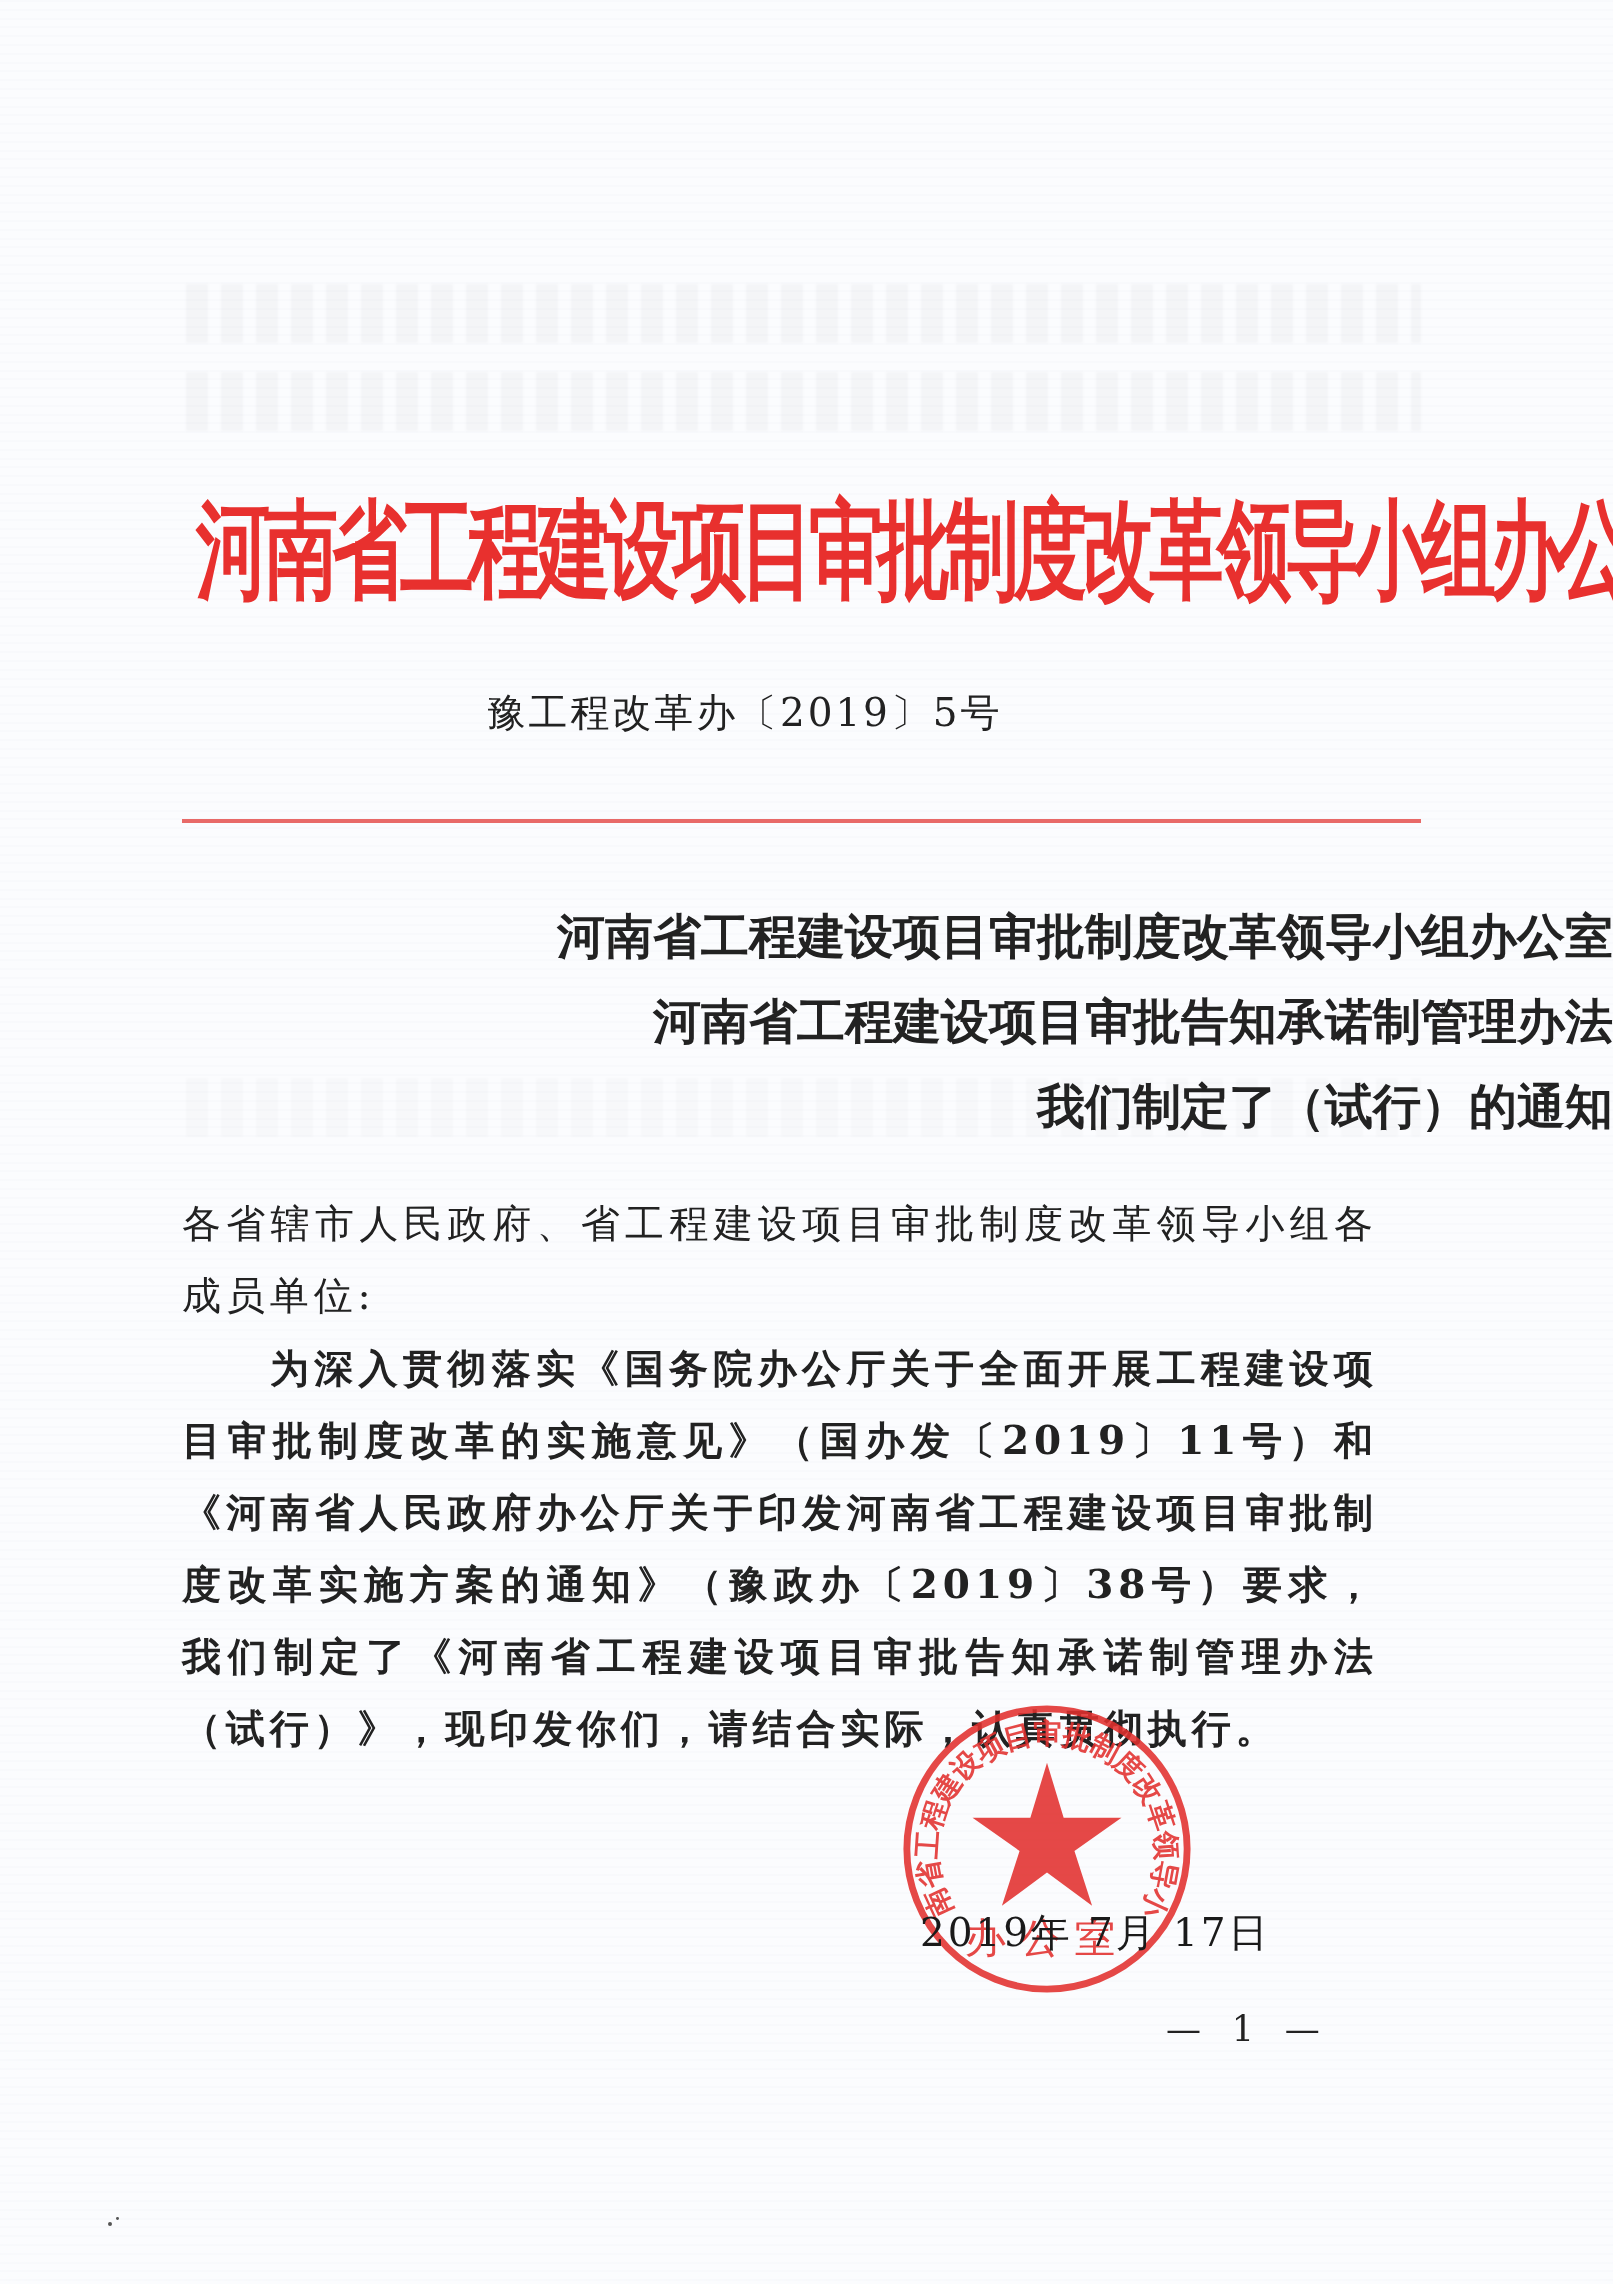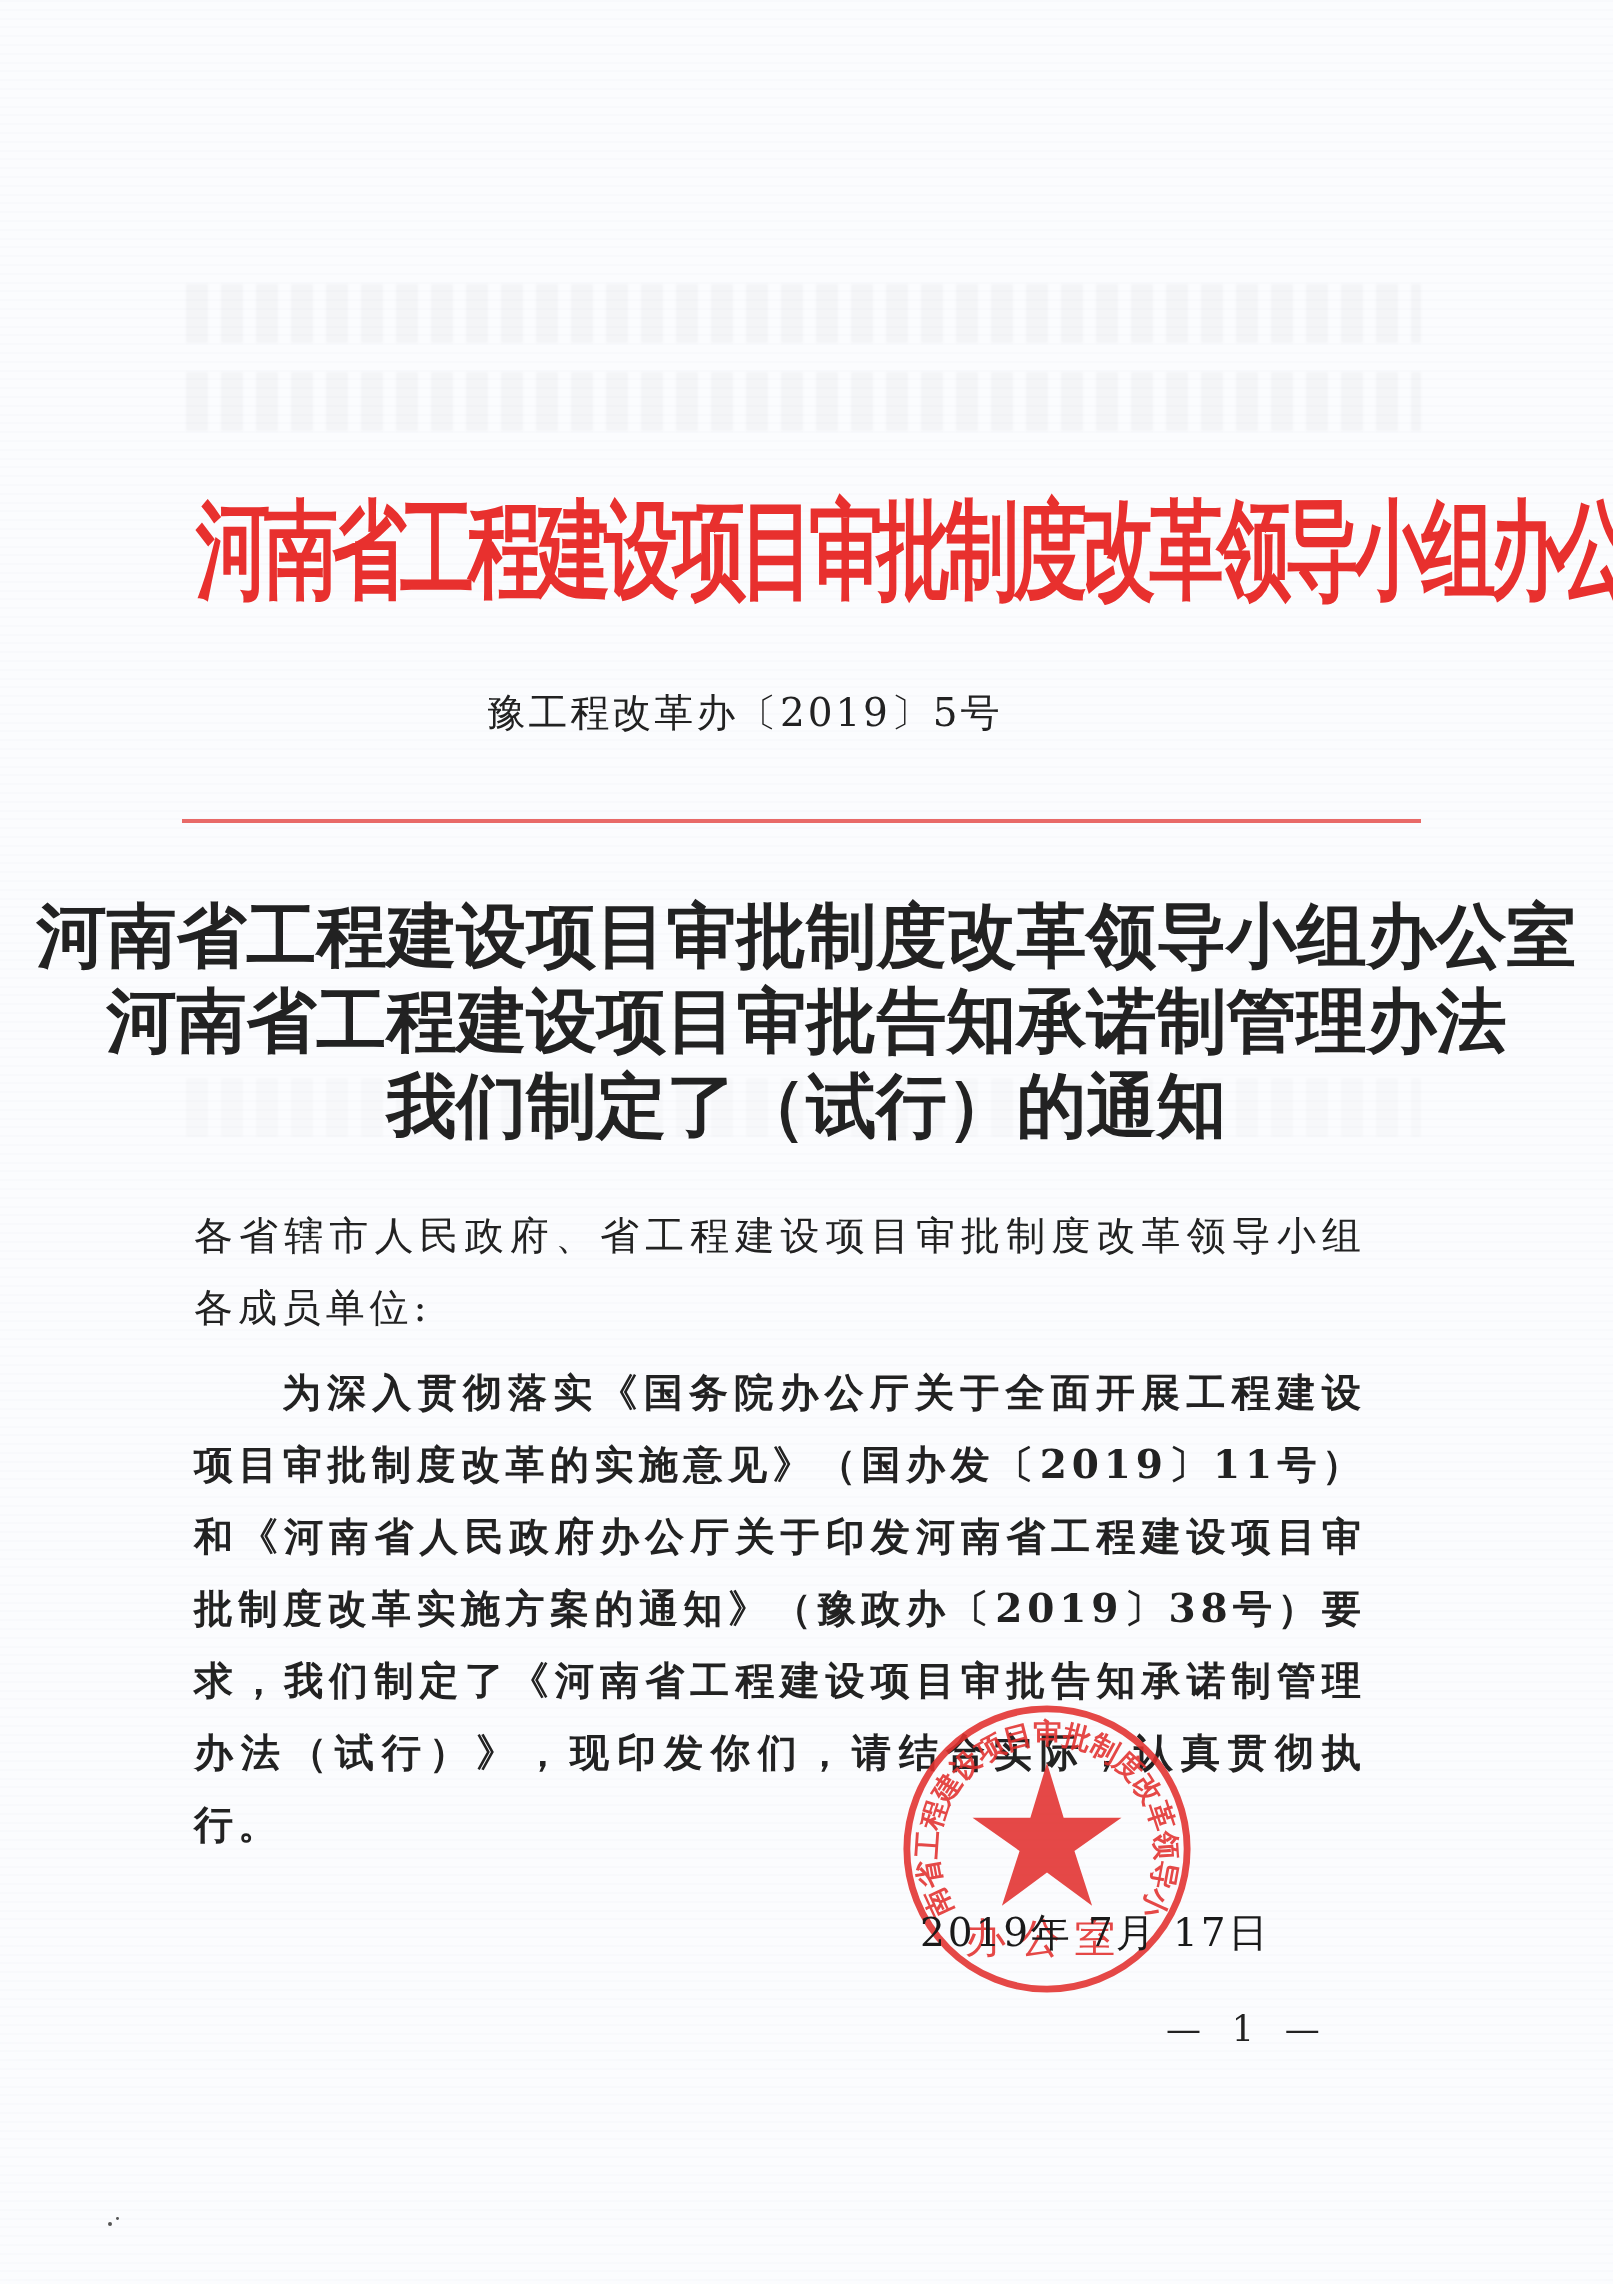--- a/index.html
+++ b/index.html
@@ -34,29 +34,29 @@
     position: absolute; left: 0; width: 1489px; top: 686px;
     text-align: center; font-size: 39px; letter-spacing: 2.9px;
     color: #222;
   }
   .redline {
     position: absolute; left: 182px; top: 819px; width: 1239px; height: 3.9px;
     background: #e86a68;
   }
   .title {
     position: absolute; left: 0; width: 1613px; top: 894px;
-    text-align: center; font-family: "DejaVu Sans", "Liberation Sans", sans-serif;
-    font-weight: bold; font-size: 70px; color: #222; line-height: 85px;
+    text-align: right; font-family: "DejaVu Sans", "Liberation Sans", sans-serif;
+    font-weight: bold; font-size: 48px; color: #222; line-height: 85px;
   }
   .body-text {
     position: absolute; left: 182px; top: 1188px; width: 1196px;
     font-size: 39px; line-height: 72px; letter-spacing: 4.9px; color: #222;
     text-align: justify;
   }
-  .body-text p { margin: 12px; }
+  .body-text p { margin: 0; }
   .body-text .indent { text-indent: 88px; font-weight: bold; }
   .date {
     position: absolute; left: 920px; top: 1906px;
     font-size: 39px; color: #1a1a1a; letter-spacing: 2.9px; z-index: 2;
   }
   .pagenum {
     position: absolute; left: 1166px; top: 2009px;
     font-size: 35px; color: #222; letter-spacing: 9.8px;
   }
   .seal {

